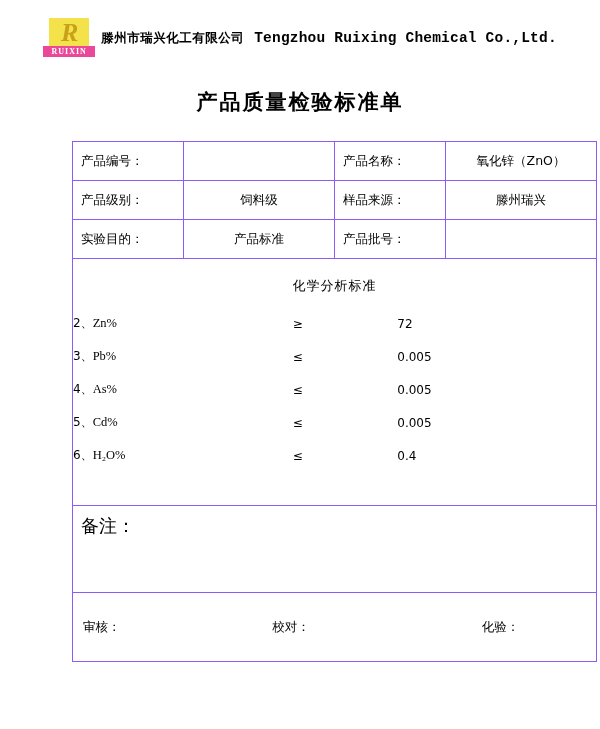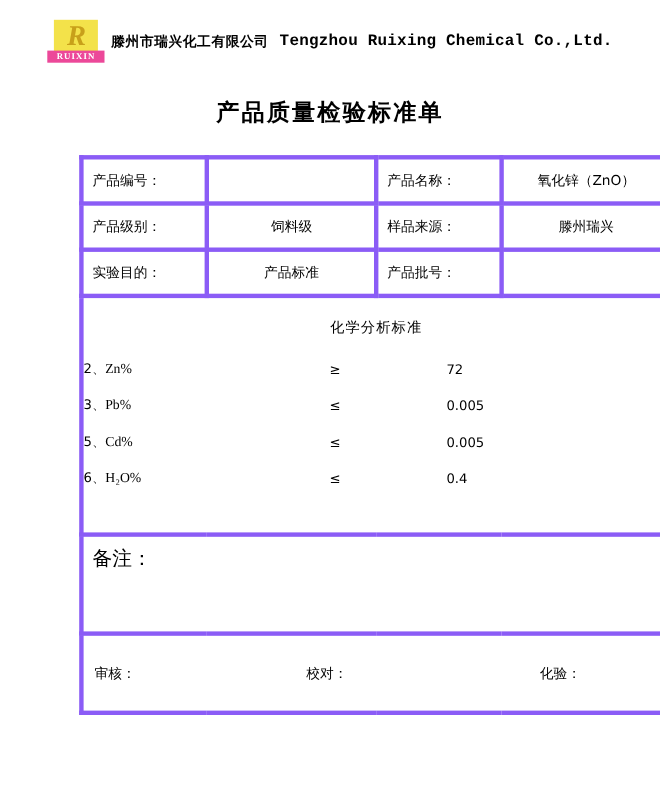--- a/index.html
+++ b/index.html
@@ -101,21 +101,21 @@
   .table-wrap {
     margin: 25px auto 0 auto;
     width: 456px;
   }
   table.main {
     width: 456px;
     border-collapse: collapse;
     table-layout: fixed;
   }
   table.main td {
-    border: 4px solid #8b5cf6;
+    border: 1px solid #8b5cf6;
     font-family: "DejaVu Sans", sans-serif;
     font-size: 12.5px;
     height: 38px;
     padding: 0 8px;
     vertical-align: middle;
   }
   .lbl {
     width: 94px;
     white-space: nowrap;
   }
@@ -256,20 +256,25 @@
                   <td class="c-name"><span class="item-num">2、</span><span class="formula">Zn%</span></td>
                   <td class="c-op">≥</td>
                   <td class="c-val">72</td>
                 </tr>
                 <tr>
                   <td class="c-name"><span class="item-num">3、</span><span class="formula">Pb%</span></td>
                   <td class="c-op">≤</td>
                   <td class="c-val">0.005</td>
                 </tr>
                 <tr>
+                  <td class="c-name"><span class="item-num">4、</span><span class="formula">As%</span></td>
+                  <td class="c-op">≤</td>
+                  <td class="c-val">0.005</td>
+                </tr>
+                <tr>
                   <td class="c-name"><span class="item-num">5、</span><span class="formula">Cd%</span></td>
                   <td class="c-op">≤</td>
                   <td class="c-val">0.005</td>
                 </tr>
                 <tr>
                   <td class="c-name"><span class="item-num">6、</span><span class="formula">H₂O%</span></td>
                   <td class="c-op">≤</td>
                   <td class="c-val">0.4</td>
                 </tr>
                 <tr>

